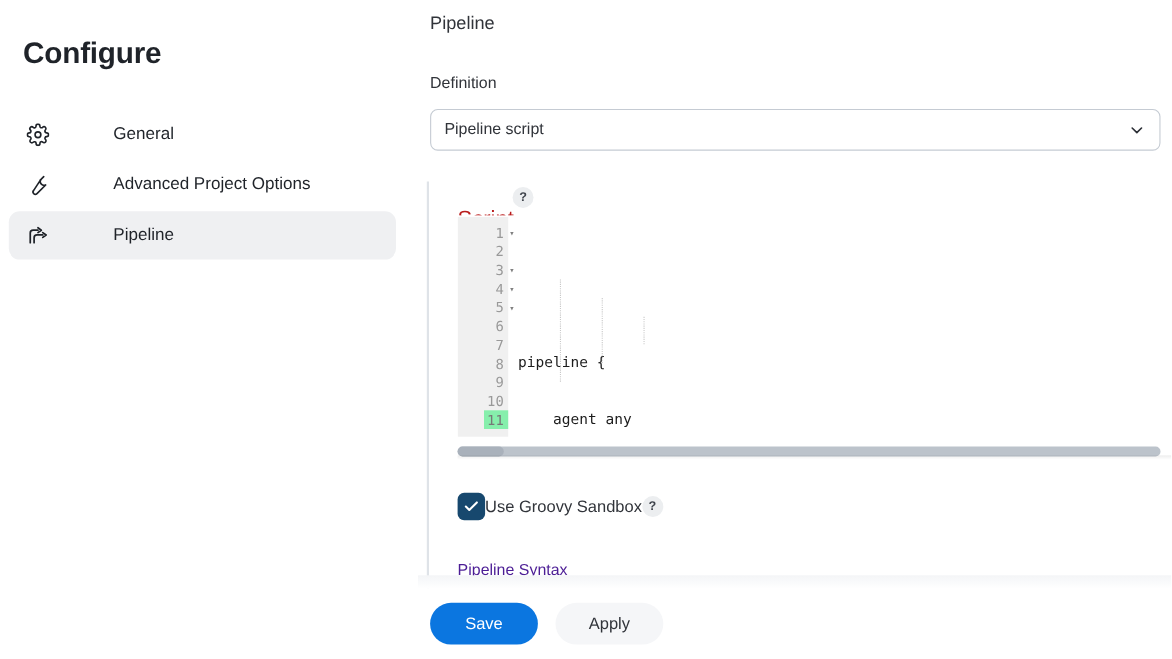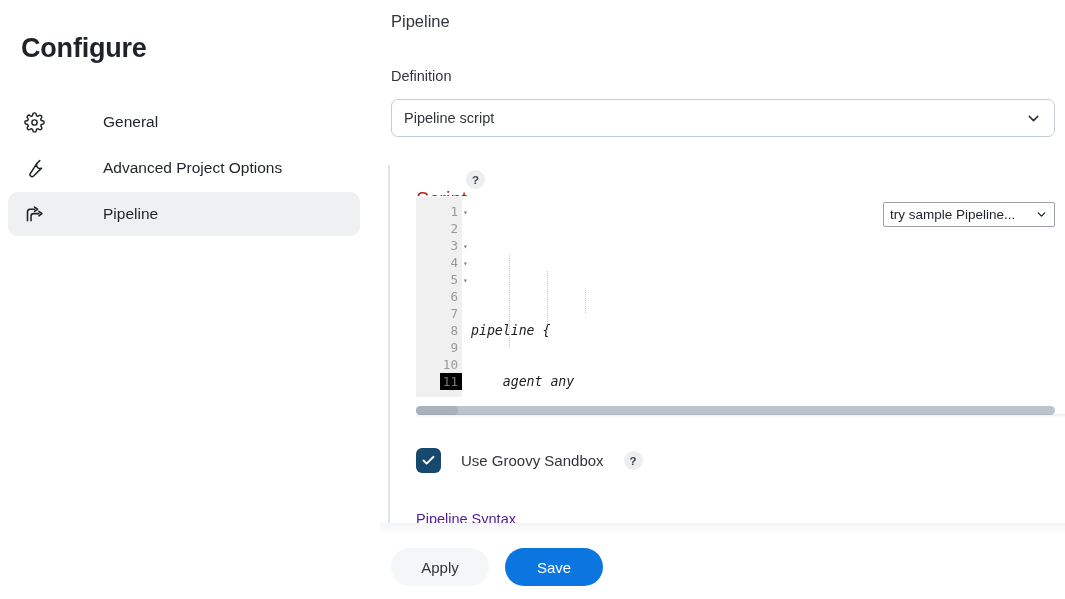--- a/index.html
+++ b/index.html
@@ -81,29 +81,29 @@
     font-size: 13.2px; line-height: 17px;
   }
   .gutter {
     width: 46px; flex: 0 0 46px; background: #f0f0f0;
     padding-top: 6px; position: relative; z-index: 2;
   }
   .gutter .gl {
     height: 17px; display: flex; align-items: center; justify-content: flex-end;
     padding-right: 4px; color: #999999; font-size: 12.6px; position: relative;
   }
-  .gutter .gl.active { background: #000000; color: #777; margin-left: 24px; }
+  .gutter .gl.active { background: #86efac; color: #777; margin-left: 24px; }
   .gutter .gl .fold {
     position: absolute; right: -10px; top: 50%; transform: translateY(-50%);
     width: 9px; height: 9px; color: #808080; font-size: 8px; line-height: 9px;
   }
   .code {
     flex: 1; position: relative; padding-top: 6px; overflow: hidden; white-space: pre;
   }
-  .code .cl { height: 17px; position: relative; padding-left: 9px; color: #1c1c1c; font-style: italic; }
+  .code .cl { height: 17px; position: relative; padding-left: 9px; color: #1c1c1c; }
   
   .iguide { position: absolute; width: 1px; border-left: 1px dotted #c8c8c8; z-index: 0; }
 
   .hscroll {
     position: absolute; left: 36px; top: 406px; right: 10px; height: 9px;
     background: #bcc3cb; border-radius: 5px;
   }
   .hscroll .dots {
     position: absolute; left: 0; top: 0; width: 42px; height: 9px;
     background: #a9b1bb; border-radius: 5px;
@@ -116,21 +116,21 @@
   .sample-select {
     position: absolute; right: 10px; top: 202px;
     width: 172px; height: 25px;
     border: 1px solid #9aa0a6; border-radius: 2px; background: #fff;
     display: flex; align-items: center; padding: 0 6px;
     font-size: 13.5px; color: #1f2329; cursor: pointer; z-index: 5;
   }
   .sample-select .caret { margin-left: auto; display: flex; color: #1f2329; }
 
   
-  .cb-row { position: absolute; left: 36px; top: 448px; display: flex; align-items: center; gap: 20px; }
+  .cb-row { position: absolute; left: 36px; top: 448px; display: flex; align-items: center; gap: 0; }
   .checkbox {
     width: 25px; height: 25px; border-radius: 6px; background: #17486e;
     display: flex; align-items: center; justify-content: center; cursor: pointer;
   }
   .cb-label { font-size: 15px; color: #31343a; }
   .help-btn.inline { position: static; width: 19px; height: 19px; }
 
   .syntax-link {
     position: absolute; left: 36px; top: 511px;
     font-size: 14.5px; color: #4c1d95; cursor: pointer;
@@ -288,44 +288,36 @@
           </div>
 
         </div>
       </div>
 
       <div class="hscroll">
         <div class="dots"></div>
       </div>
       <div class="editor-shadow"></div>
 
-      <div class="sample-select">
-        <span>try sample Pipeline...</span>
-        <span class="caret">
-          <svg width="13" height="13" viewBox="0 0 24 24" fill="none" stroke="#1f2329" stroke-width="2.4" stroke-linecap="round" stroke-linejoin="round">
-              <path d="M6 9l6 6 6-6"></path>
-            </svg>
-        </span>
-      </div>
 
       <div class="cb-row">
         <span class="checkbox">
           <svg width="15" height="15" viewBox="0 0 24 24" fill="none" stroke="#ffffff" stroke-width="3" stroke-linecap="round" stroke-linejoin="round">
               <path d="M20 6 9 17l-5-5"></path>
             </svg>
         </span>
         <span class="cb-label">Use Groovy Sandbox</span>
         <span class="help-btn inline">?</span>
       </div>
 
       <a class="syntax-link">Pipeline Syntax</a>
 
     </div>
 
     <div class="footer-sep"></div>
 
     <div class="footer">
+      <button class="btn btn-primary">Save</button>
       <button class="btn btn-secondary">Apply</button>
-      <button class="btn btn-primary">Save</button>
     </div>
 
   </section>
 </div>
 
 </body></html>

